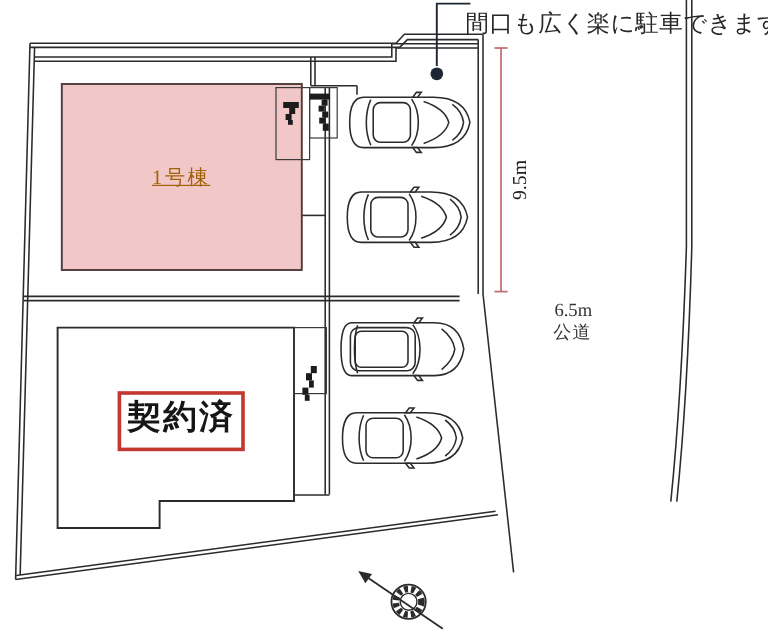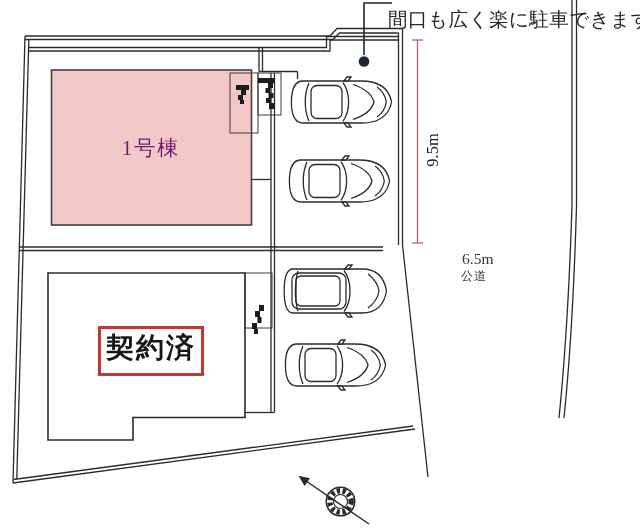--- a/index.html
+++ b/index.html
@@ -6,35 +6,35 @@
   .stage{
     position:relative;width:640px;height:528px;background:#ffffff;overflow:hidden;
     font-family:"Liberation Serif","DejaVu Serif",serif;color:#2a2a2a;
   }
   .stage svg{position:absolute;left:0;top:0;}
   .txt{position:absolute;white-space:nowrap;}
   .annotation{left:388px;top:6px;font-size:19.5px;letter-spacing:0.5px;color:#272727;}
   .unit1-label-box{
     position:absolute;left:51px;top:70px;width:200px;height:155px;
     display:flex;align-items:center;justify-content:center;
-    font-size:21px;letter-spacing:2px;color:#701a75;
+    font-size:17px;letter-spacing:2px;color:#a16207;text-decoration:underline;
   }
   .sold-box{
     position:absolute;left:98px;top:326px;width:100px;height:44px;
     border:3px solid var(--sold-box-border,#c2372f);background:#fff;
     display:flex;align-items:flex-start;justify-content:center;
     font-family:"Liberation Sans","DejaVu Sans",sans-serif;
     font-size:28px;font-weight:600;letter-spacing:2px;color:#161616;
   }
   .dim-95{
     left:410px;top:140px;width:46px;height:20px;text-align:center;
     transform:rotate(-90deg);font-size:16.5px;color:#1e1e1e;
   }
   .road-width{left:462px;top:250px;font-size:15.5px;color:#333;text-align:center;}
-  .road-type{left:461px;top:268px;font-size:12px;letter-spacing:1px;color:#333;}
+  .road-type{left:461px;top:268px;font-size:15px;letter-spacing:1px;color:#333;}
   .unit1{fill:var(--unit1-fill,#f2c7c7);}
   .ln{stroke:var(--ink,#2b2b2b);fill:none;stroke-width:1.3;}
   .lnthin{stroke:#3a3a3a;fill:none;stroke-width:1;}
   .red{stroke:var(--dimension-red,#c0696e);fill:none;stroke-width:1.4;}
   .dark{fill:#1c1c1c;}
 </style>
 </head>
 <body>
 
 <div class="stage">

